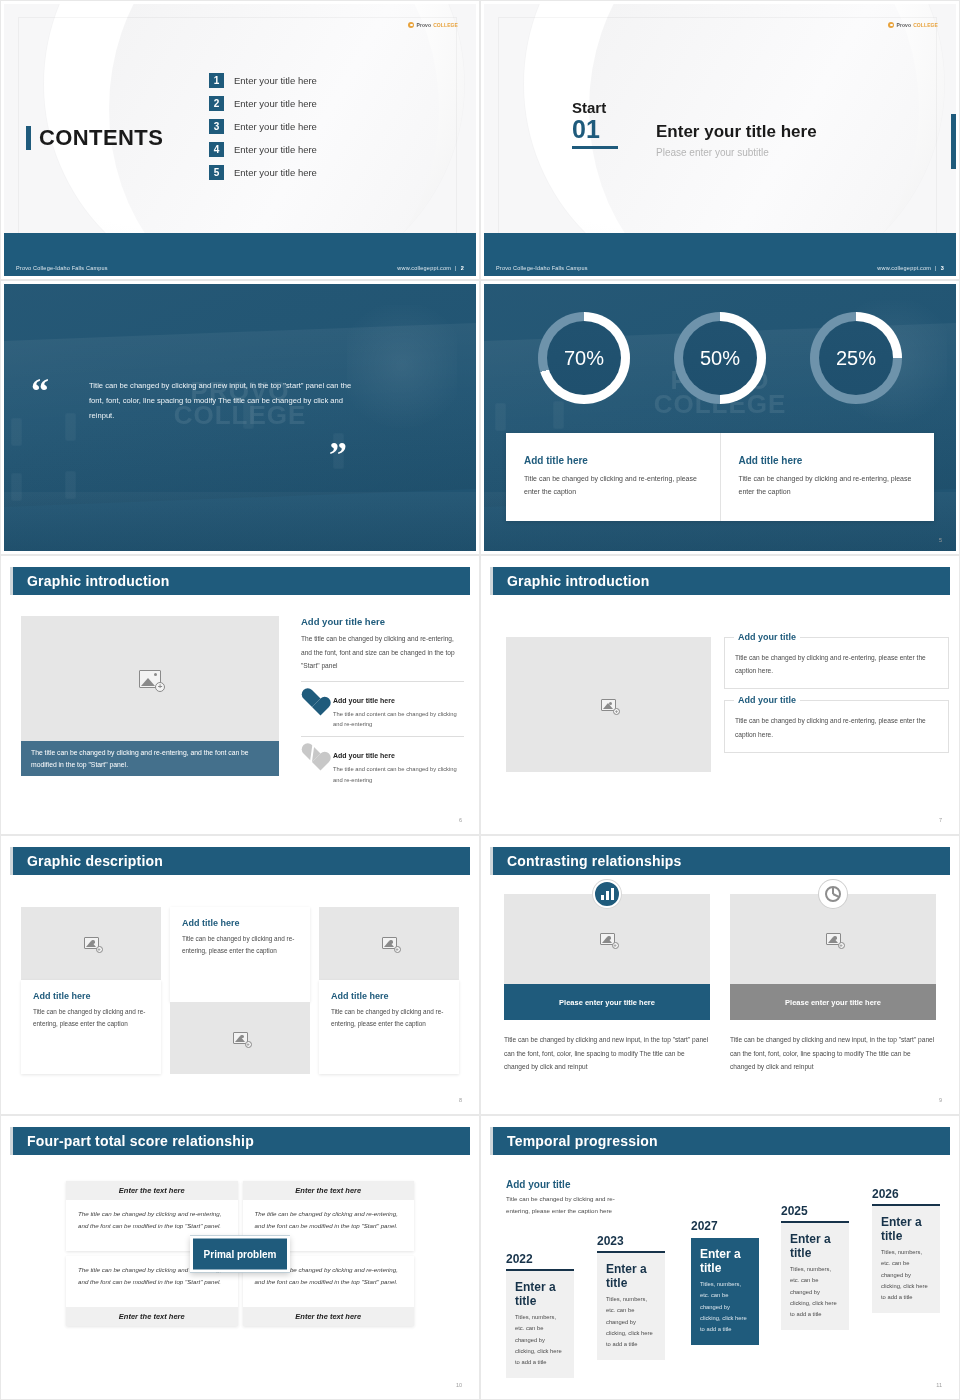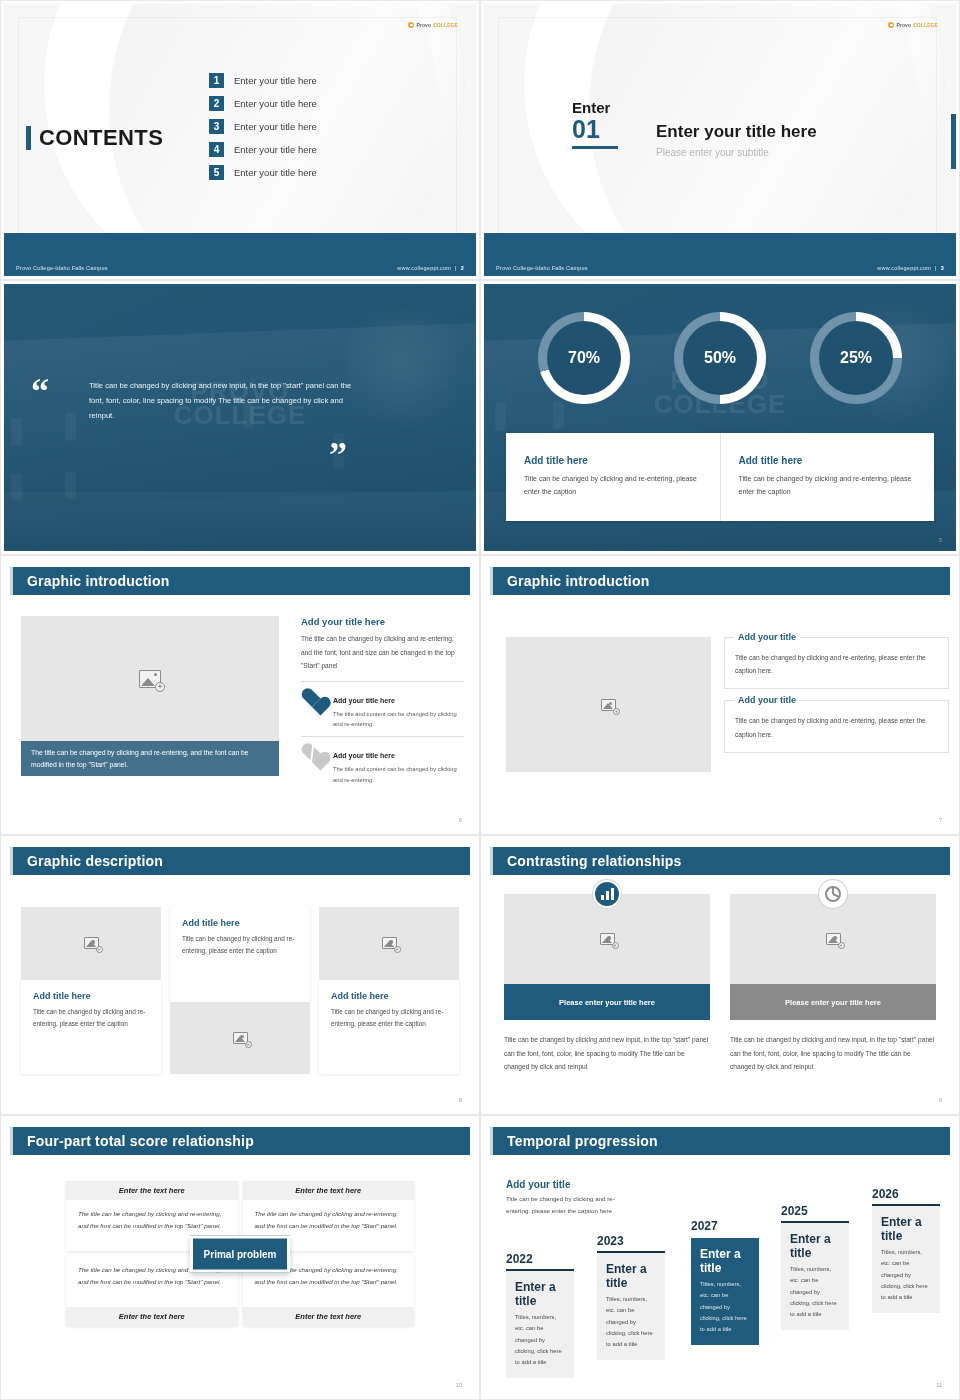--- a/index.html
+++ b/index.html
@@ -127,21 +127,21 @@
   }
 
   .quote-block { position: absolute; left: 85px; top: 95px; width: 270px; }
   .qmark-open { position: absolute; left: -58px; top: -6px; color: #fff; font-size: 36px; font-weight: bold; line-height: 1; font-family: "Liberation Serif", serif; }
   .qmark-close { position: absolute; left: 240px; top: 58px; color: #fff; font-size: 36px; font-weight: bold; line-height: 1; font-family: "Liberation Serif", serif; }
   .quote-txt { color: #eef4f8; font-size: 7.6px; line-height: 1.95; }
 
   
   .donuts { position: absolute; left: 0; right: 0; top: 28px; display: flex; justify-content: center; gap: 44px; }
   .donut { width: 92px; height: 92px; border-radius: 50%; position: relative; display: flex; align-items: center; justify-content: center; }
-  .donut .val { position: relative; font-size: 16px; font-weight: bold; color: #ffffff; z-index: 3; }
+  .donut .val { position: relative; font-size: 20px; font-weight: normal; color: #ffffff; z-index: 3; }
   .donut-cover {
     position: absolute; inset: 9px; border-radius: 50%;
     background: linear-gradient(180deg, rgba(33,82,112,1) 0%, rgba(31,80,110,1) 100%);
     z-index: 2;
   }
   .cards2 {
     position: absolute; left: 22px; right: 22px; bottom: 30px; height: 88px;
     background: #ffffff; display: flex; box-shadow: 0 1px 4px rgba(0,0,0,0.13);
   }
   .cards2 .c { flex: 1; padding: 22px 18px 0 18px; }
@@ -332,21 +332,21 @@
         </div>
       <div class="white-card"></div>
 
       <div class="brandlogo">
         <span class="mark"></span>
         <span class="provo">Provo</span>
         <span class="college">COLLEGE</span>
       </div>
 
       <div class="s2-part">
-        <div class="w">Enter</div>
+        <div class="w">Start</div>
         <div class="n">01</div>
         <div class="rule"></div>
       </div>
 
       <div class="s2-head">
         <div class="t">Enter your title here</div>
         <div class="s">Please enter your subtitle</div>
       </div>
       <div class="s2-bar"></div>
 

